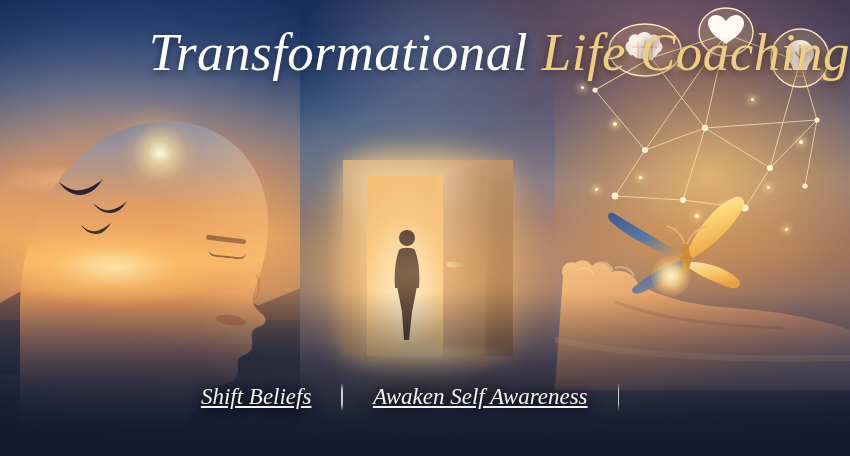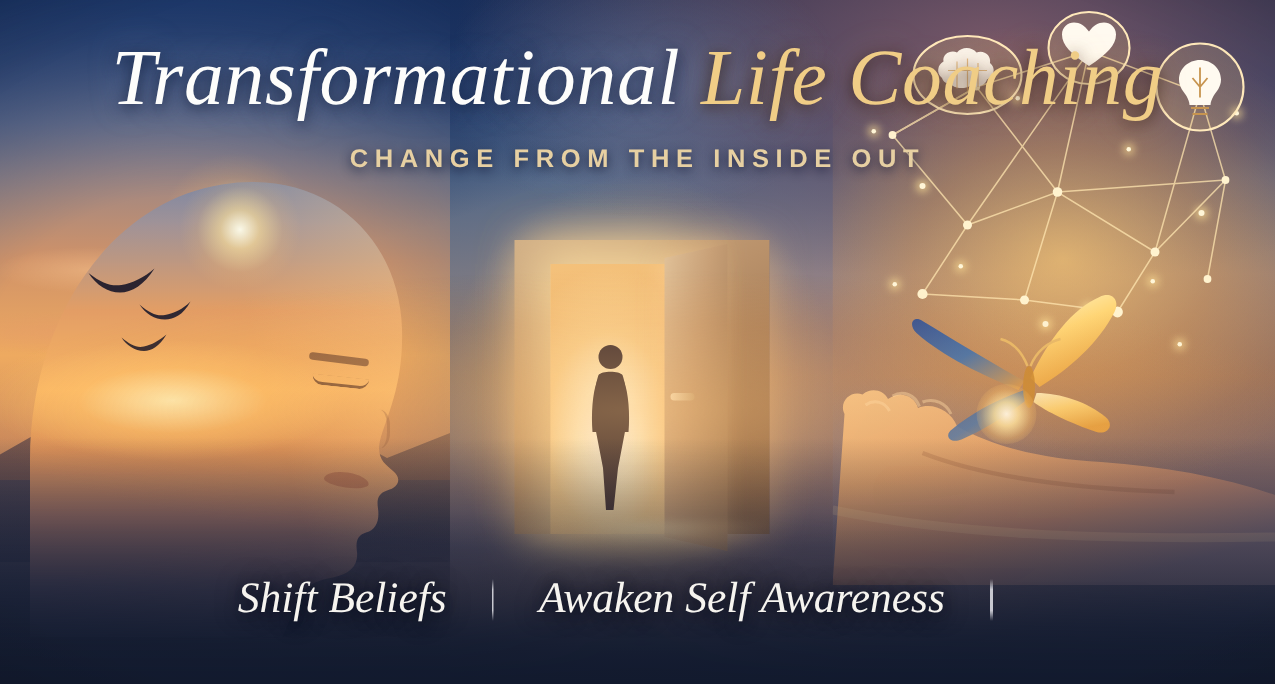--- a/index.html
+++ b/index.html
@@ -211,21 +211,21 @@
   #hand{position:absolute;left:0;top:190px;width:295px;height:200px;}
   #butterfly{position:absolute;left:40px;top:192px;width:180px;height:120px;}
   #butterflyCore{
     position:absolute;left:96px;top:256px;width:40px;height:40px;
     background:radial-gradient(circle, rgba(255,255,245,1) 0%, rgba(255,235,170,.85) 28%, rgba(255,200,110,.35) 58%, rgba(255,190,90,0) 80%);
     border-radius:50%;
   }
 
   
   #title{
-    position:absolute;left:0;right:0;top:26px;text-align:center;
+    position:absolute;left:0;right:0;top:26px;text-align:right;
     font-style:italic;font-size:53px;line-height:1;letter-spacing:.5px;
     white-space:nowrap;
   }
   #title .t-white{
     color:#fdfdfb;
     text-shadow:0 2px 10px rgba(10,20,46,.85),0 0 24px rgba(160,190,240,.35);
   }
   #title .t-gold{
     color:#f0cd86;
     text-shadow:0 2px 10px rgba(40,20,10,.8),0 0 22px rgba(255,190,110,.35);
@@ -233,22 +233,23 @@
   #subtitle{
     position:absolute;left:0;right:0;top:96px;text-align:center;
     font-family:"Liberation Sans",sans-serif;
     font-weight:bold;font-size:17px;letter-spacing:4.4px;
     color:#e7d0a2;white-space:nowrap;
     text-shadow:0 2px 7px rgba(20,28,56,.9);
   }
   #tagline{
     position:absolute;left:0;right:0;top:383px;
     display:flex;align-items:center;justify-content:center;gap:0;
-    font-style:italic;font-size:29px;color:#f6f4ef;white-space:nowrap;
+    font-style:italic;font-size:23px;color:#f6f4ef;white-space:nowrap;
     text-shadow:0 2px 9px rgba(10,16,36,.95),0 0 16px rgba(0,0,0,.6);
+    text-decoration:underline;
   }
   #tagline .tg{padding:0 0;}
   #tagline .divider{
     display:inline-block;width:1.5px;height:28px;margin:0 30px;
     background:linear-gradient(180deg, rgba(230,230,235,0), rgba(228,228,234,.85) 25%, rgba(228,228,234,.85) 75%, rgba(230,230,235,0));
     vertical-align:middle;
   }
 </style>
 </head>
 <body>
@@ -416,21 +417,20 @@
 
   <div class="layer" id="warmband"></div>
   <div class="layer" id="bottomdark"></div>
   <div class="layer" id="vignette"></div>
 
   <div id="title">
     <span class="t-white">Transformational</span>
     <span class="t-gold">Life Coaching</span>
   </div>
 
-  <div id="subtitle">CHANGE FROM THE INSIDE OUT</div>
 
   <div id="tagline">
     <span class="tg">Shift Beliefs</span>
     <span class="divider"></span>
     <span class="tg">Awaken Self Awareness</span>
     <span class="divider"></span>
   </div>
 
 </div>
 

